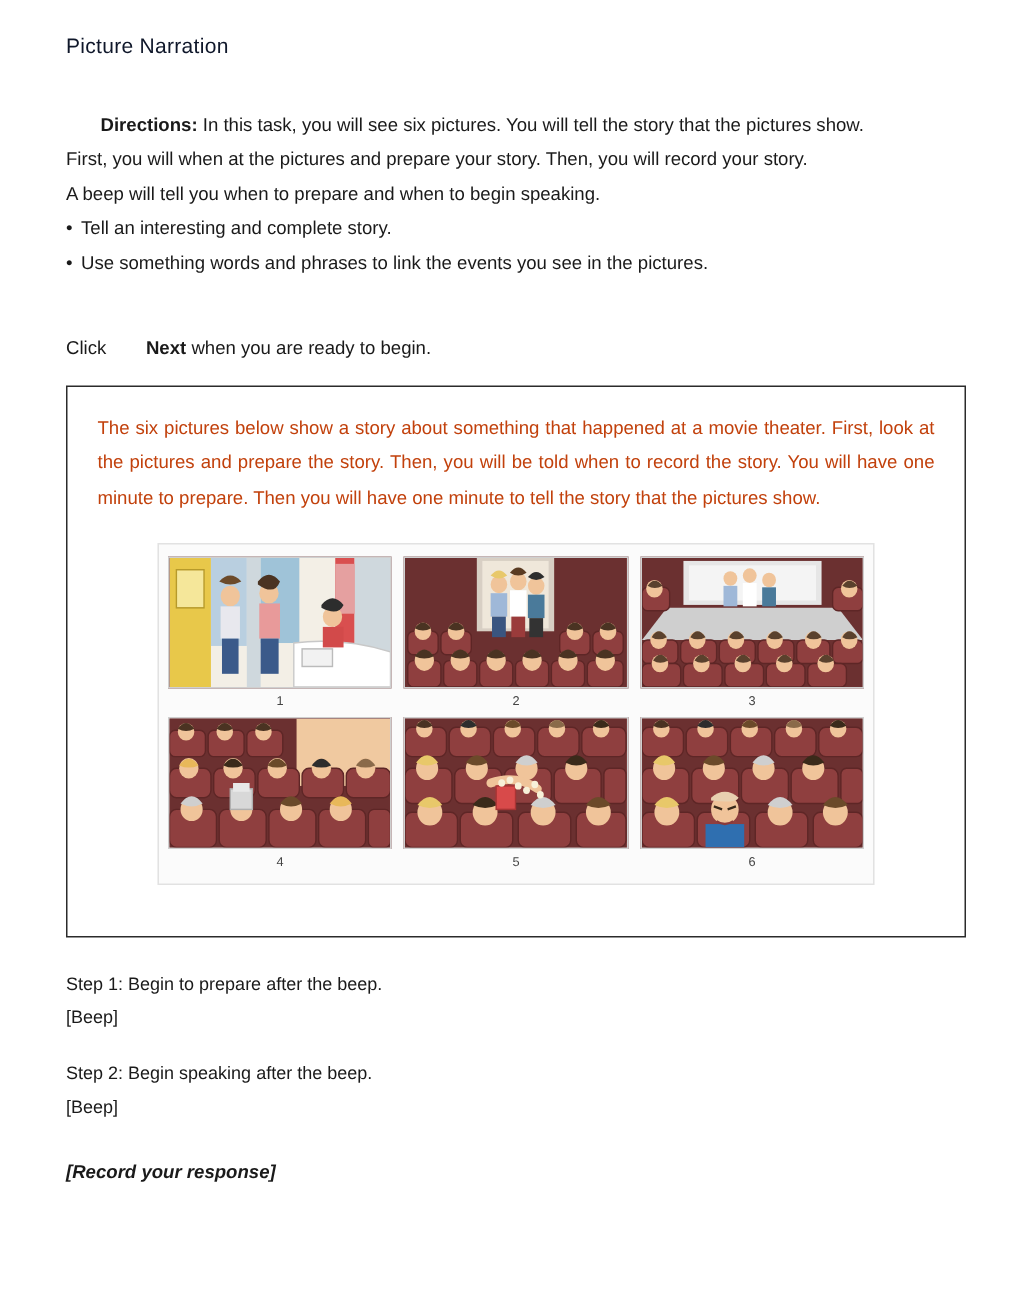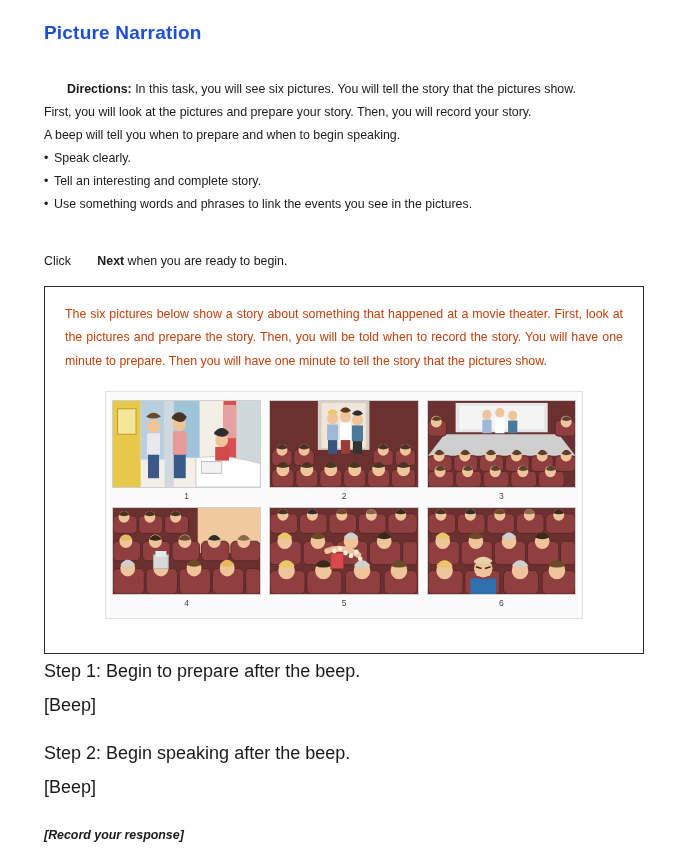--- a/index.html
+++ b/index.html
@@ -13,23 +13,23 @@
     font-family: "Liberation Sans", sans-serif;
     color: #1a1a1a;
     position: relative;
     overflow: hidden;
   }
   .page {
     padding: 16px 44px 0 44px;
     box-sizing: border-box;
   }
   .title {
-    font-size: 19px;
-    font-weight: bold;
-    color: #1d4ed8;
+    font-size: 14px;
+    font-weight: normal;
+    color: #0f172a;
     margin: 6px 0 0 0;
     letter-spacing: .2px;
   }
   .directions-block {
     margin-top: 34px;
     font-size: 12.4px;
     line-height: 1.85;
     color: #1a1a1a;
   }
   .directions-block p {
@@ -91,44 +91,44 @@
     overflow: hidden;
     background: #7a3b3b;
   }
   .thumb svg { display: block; width: 100%; height: 100%; }
   .caption {
     font-size: 8.5px;
     color: #444;
     margin-top: 3px;
   }
   .steps {
-    font-size: 18px;
+    margin-top: 20px;
+    font-size: 12px;
     line-height: 1.9;
   }
   .steps p { margin: 0; }
   .spacer { height: 14px; }
   .record {
     margin-top: 24px;
     font-size: 12.4px;
     font-weight: bold;
     font-style: italic;
   }
 </style>
 </head>
 <body>
 
 <div class="page">
 
   <h1 class="title">Picture Narration</h1>
 
   <div class="directions-block">
     <p><b>Directions:</b><span> In this task, you will see six pictures. You will tell the story that the pictures show.</span></p>
-    <p>First, you will look at the pictures and prepare your story. Then, you will record your story.</p>
+    <p>First, you will when at the pictures and prepare your story. Then, you will record your story.</p>
     <p>A beep will tell you when to prepare and when to begin speaking.</p>
-    <p class="bullet"><span class="dot">•</span><span>Speak clearly.</span></p>
     <p class="bullet"><span class="dot">•</span><span>Tell an interesting and complete story.</span></p>
     <p class="bullet"><span class="dot">•</span><span>Use something words and phrases to link the events you see in the pictures.</span></p>
   </div>
 
   <p class="click-line"><span>Click </span><b>Next</b><span> when you are ready to begin.</span></p>
 
   <div class="prompt-box">
     <p class="prompt-text">The six pictures below show a story about something that happened at a movie theater. First, look at the pictures and prepare the story. Then, you will be told when to record the story. You will have one minute to prepare. Then you will have one minute to tell the story that the pictures show.</p>
 
     <div class="panel-wrap">

